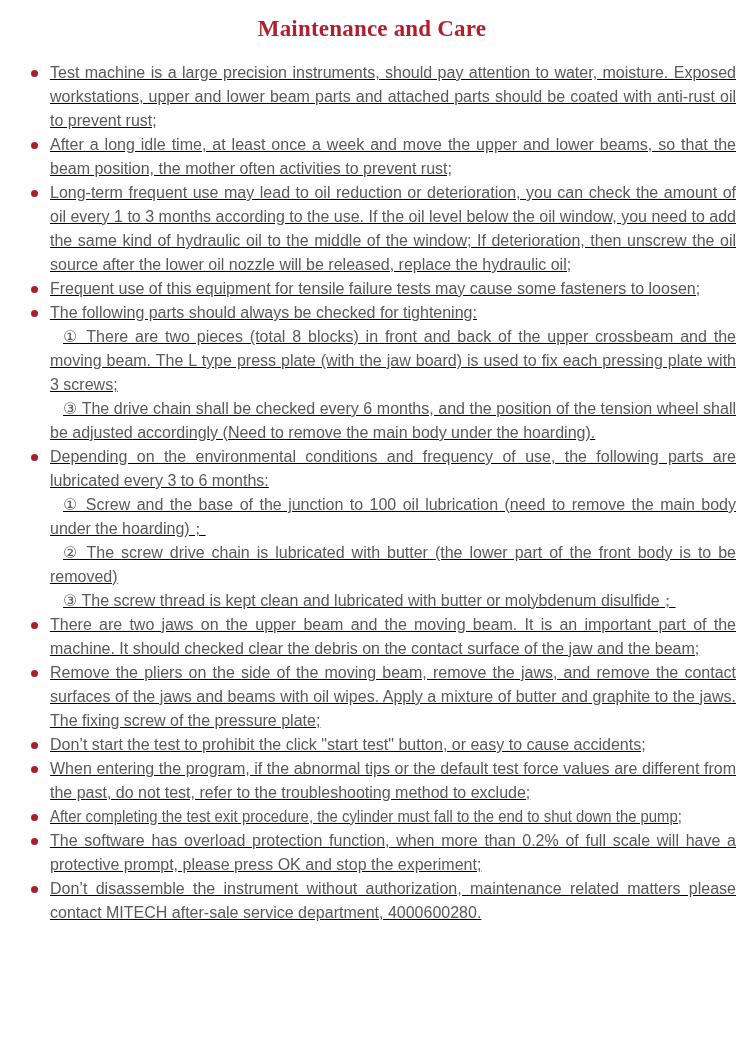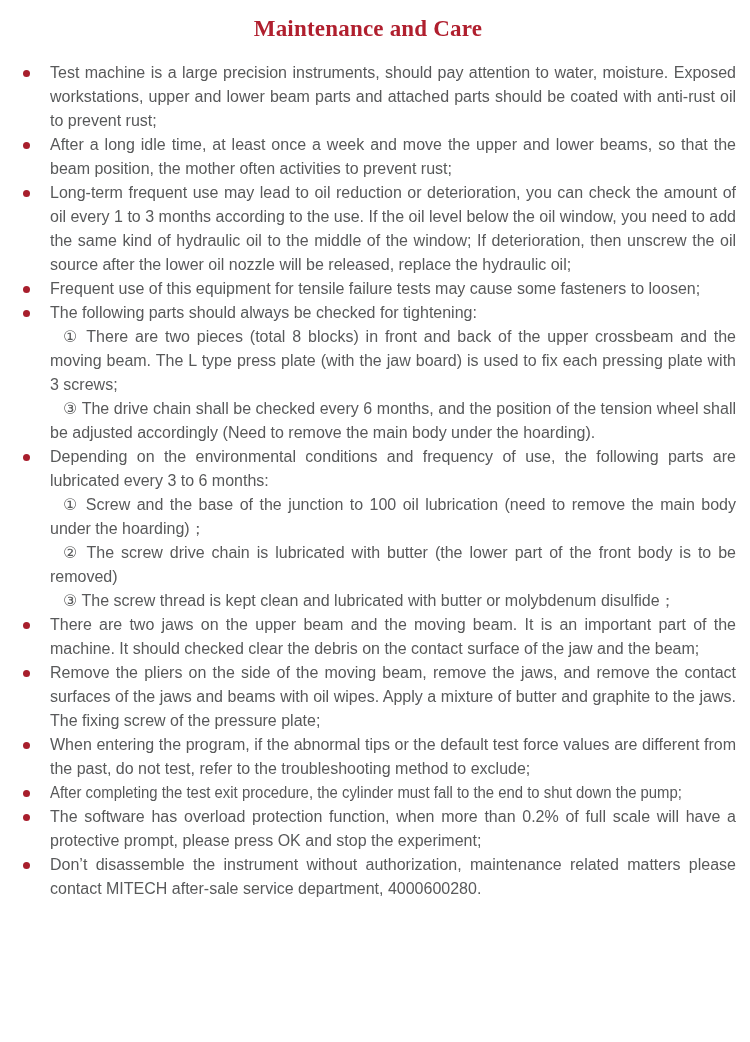--- a/index.html
+++ b/index.html
@@ -7,21 +7,21 @@
     width: 750px;
     height: 1042px;
     background: #ffffff;
     font-family: "Liberation Sans", "DejaVu Sans", sans-serif;
     overflow: hidden;
   }
   .doc {
     width: 750px;
     height: 1042px;
     box-sizing: border-box;
-    padding: 14px 14px 0 0;
+    padding: 14px 14px 0 8px;
   }
   .doc-title {
     margin: 0;
     padding: 0;
     text-align: center;
     font-family: "Liberation Serif", "DejaVu Serif", serif;
     font-weight: 700;
     font-size: 23px;
     line-height: 30px;
     color: #B01F2E;
@@ -37,23 +37,24 @@
   }
   .bullet {
     flex: 0 0 7px;
     width: 7px;
     height: 7px;
     border-radius: 50%;
     background: #A81E2C;
     margin-top: 8.5px;
   }
   .item-body {
-    margin-left: 20px;
+    margin-left: 12px;
     flex: 1 1 auto;
     min-width: 0;
+    text-decoration: underline;
   }
   .item-body p {
     margin: 0;
     font-size: 16px;
     line-height: 24px;
     color: #58595A;
     text-align: justify;
     letter-spacing: 0px;
   }
   .item-body p.sub {
@@ -129,20 +130,26 @@
       </div>
     </div>
 
     <div class="item">
       <span class="bullet"></span>
       <div class="item-body">
         <p>Remove the pliers on the side of the moving beam, remove the jaws, and remove the contact surfaces of the jaws and beams with oil wipes. Apply a mixture of butter and graphite to the jaws. The fixing screw of the pressure plate;</p>
       </div>
     </div>
 
+    <div class="item">
+      <span class="bullet"></span>
+      <div class="item-body">
+        <p>Don’t start the test to prohibit the click "start test" button, or easy to cause accidents;</p>
+      </div>
+    </div>
 
     <div class="item">
       <span class="bullet"></span>
       <div class="item-body">
         <p>When entering the program, if the abnormal tips or the default test force values are different from the past, do not test, refer to the troubleshooting method to exclude;</p>
       </div>
     </div>
 
 
     <div class="item">

